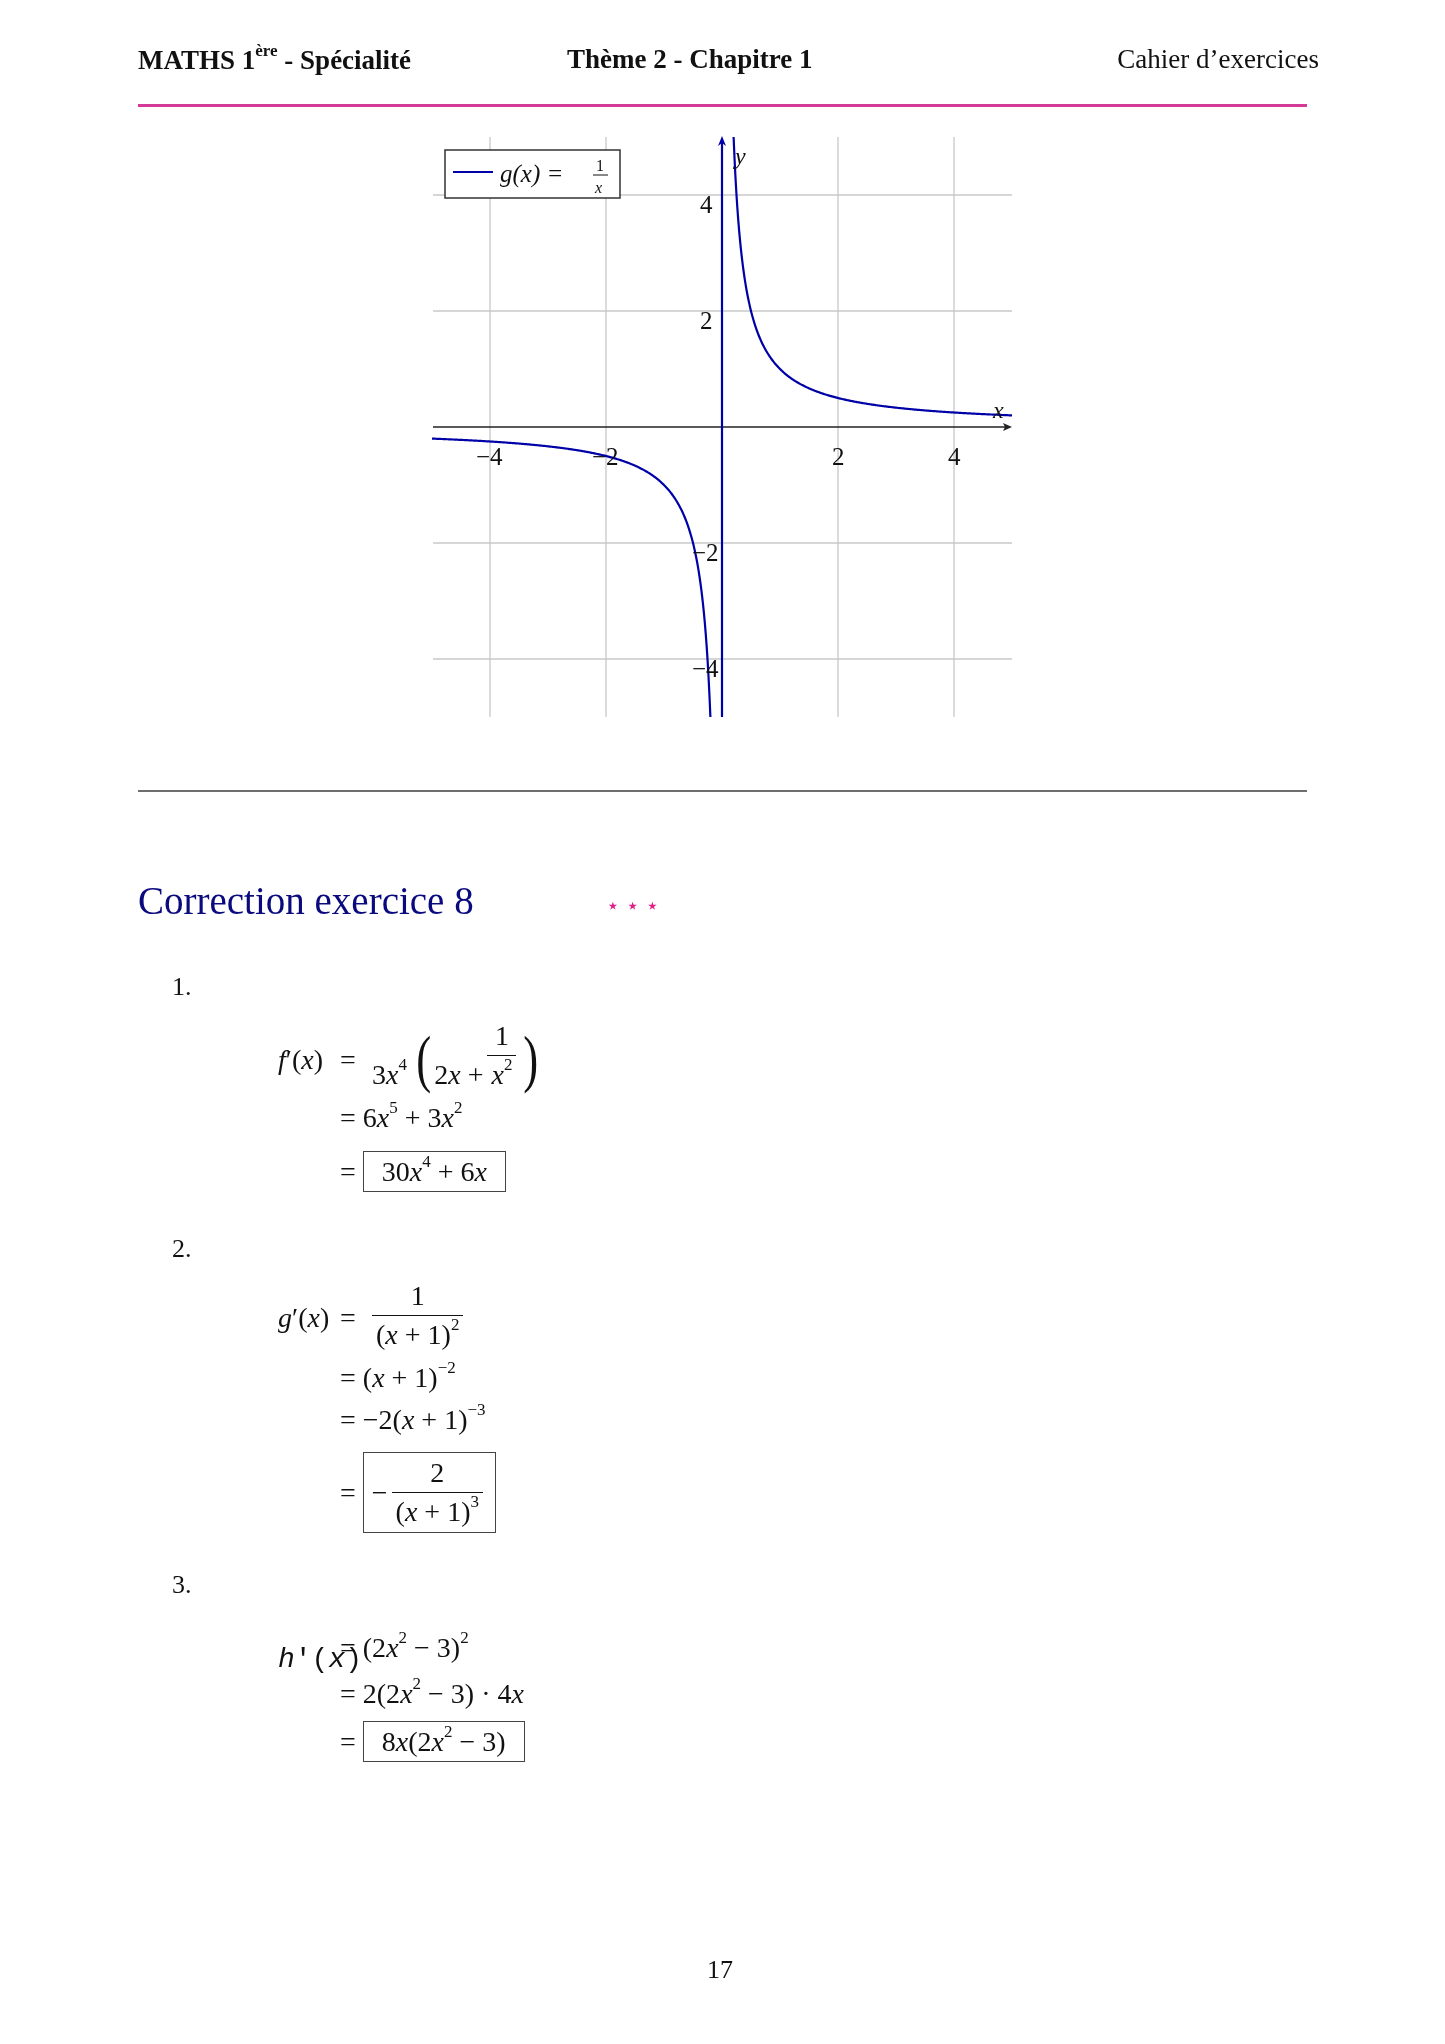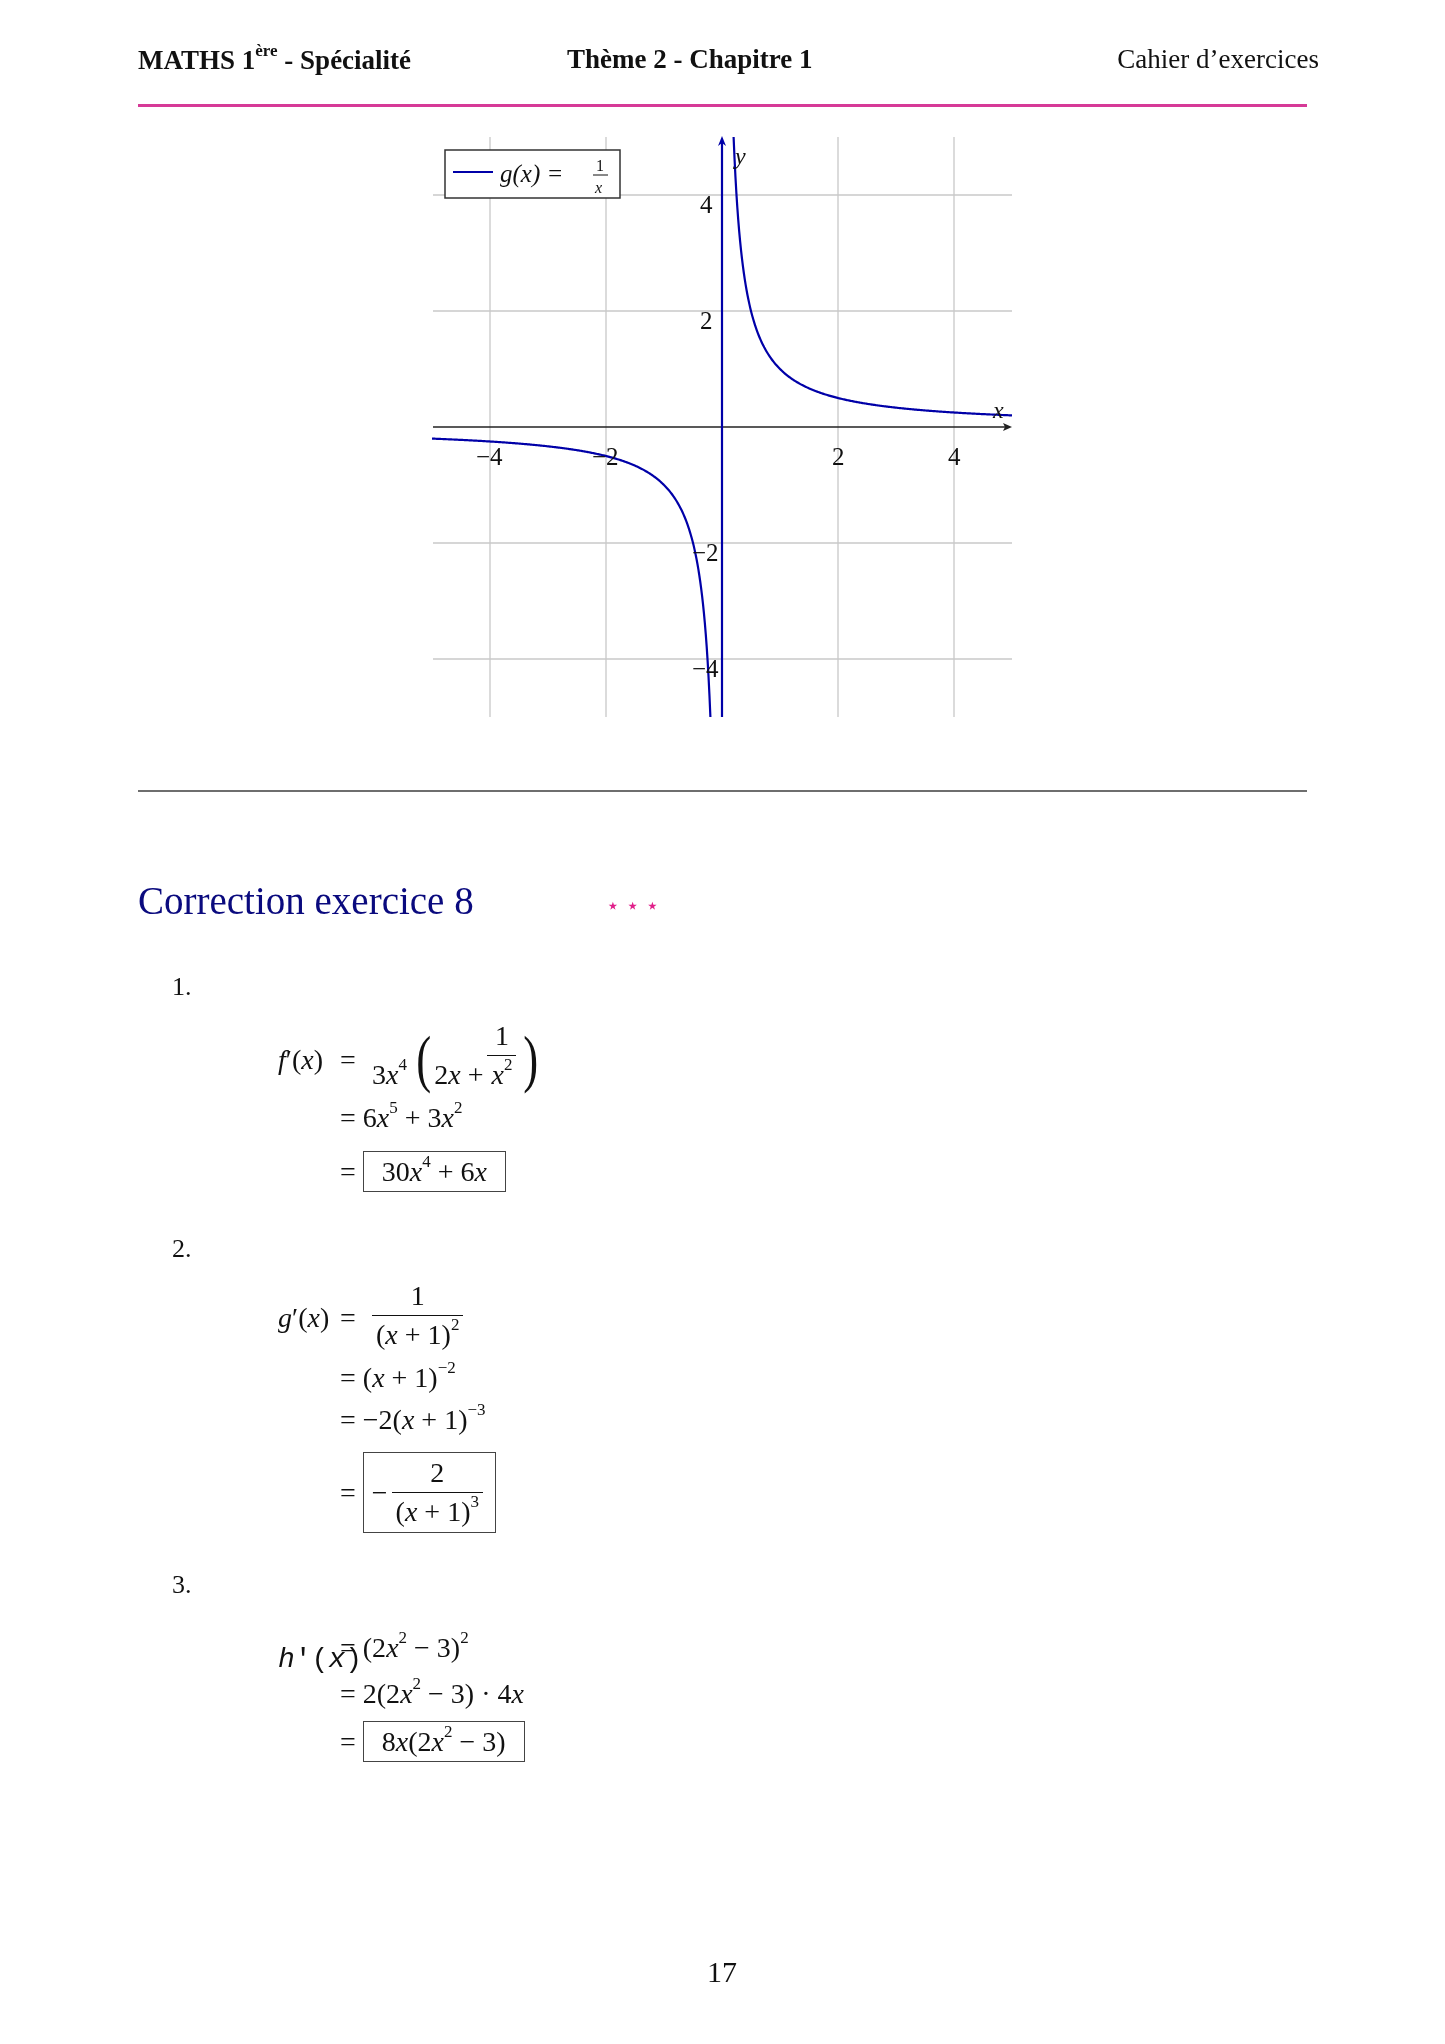--- a/index.html
+++ b/index.html
@@ -15,21 +15,21 @@
   .stars { font-family: "DejaVu Sans", sans-serif; font-size: 22px; color: #e0208a; top: 893px; left: 606px; letter-spacing: 6px; }
   .num { font-family: "Liberation Serif", "DejaVu Serif", serif; font-size: 26px; left: 172px; }
   .math { font-family: "Liberation Serif", "DejaVu Serif", serif; font-size: 28px; }
   .math i { font-style: italic; }
   .math sup { font-size: 17px; position: relative; top: -4px; }
   .boxed { border: 1.5px solid #444; padding: 4px 18px; }
   .frac { display: inline-flex; flex-direction: column; align-items: center; vertical-align: middle; margin: 0 4px; }
   .frac .n { padding: 0 4px 3px; }
   .frac .d { border-top: 1.5px solid #111; padding: 3px 4px 0; }
   .bigparen { font-size: 64px; font-weight: 100; line-height: 1; transform: scaleX(0.7); display: inline-block; }
-  .pagenum { font-family: "Liberation Serif", "DejaVu Serif", serif; font-size: 30px; top: 1955px; left: 707px; }
+  .pagenum { font-family: "Liberation Serif", "DejaVu Serif", serif; font-size: 26px; top: 1955px; left: 707px; }
   svg text { font-family: "Liberation Serif", "DejaVu Serif", serif; }
 </style>
 </head>
 <body>
 
 <div class="abs hdr hdr-bold" style="left:138px;">
   <span>MATHS 1</span><sup>ère</sup><span> - Spécialité</span>
 </div>
 <div class="abs hdr hdr-bold" style="left:567px;">Thème 2 - Chapitre 1</div>
 <div class="abs hdr" style="right:126px;">Cahier d’exercices</div>

